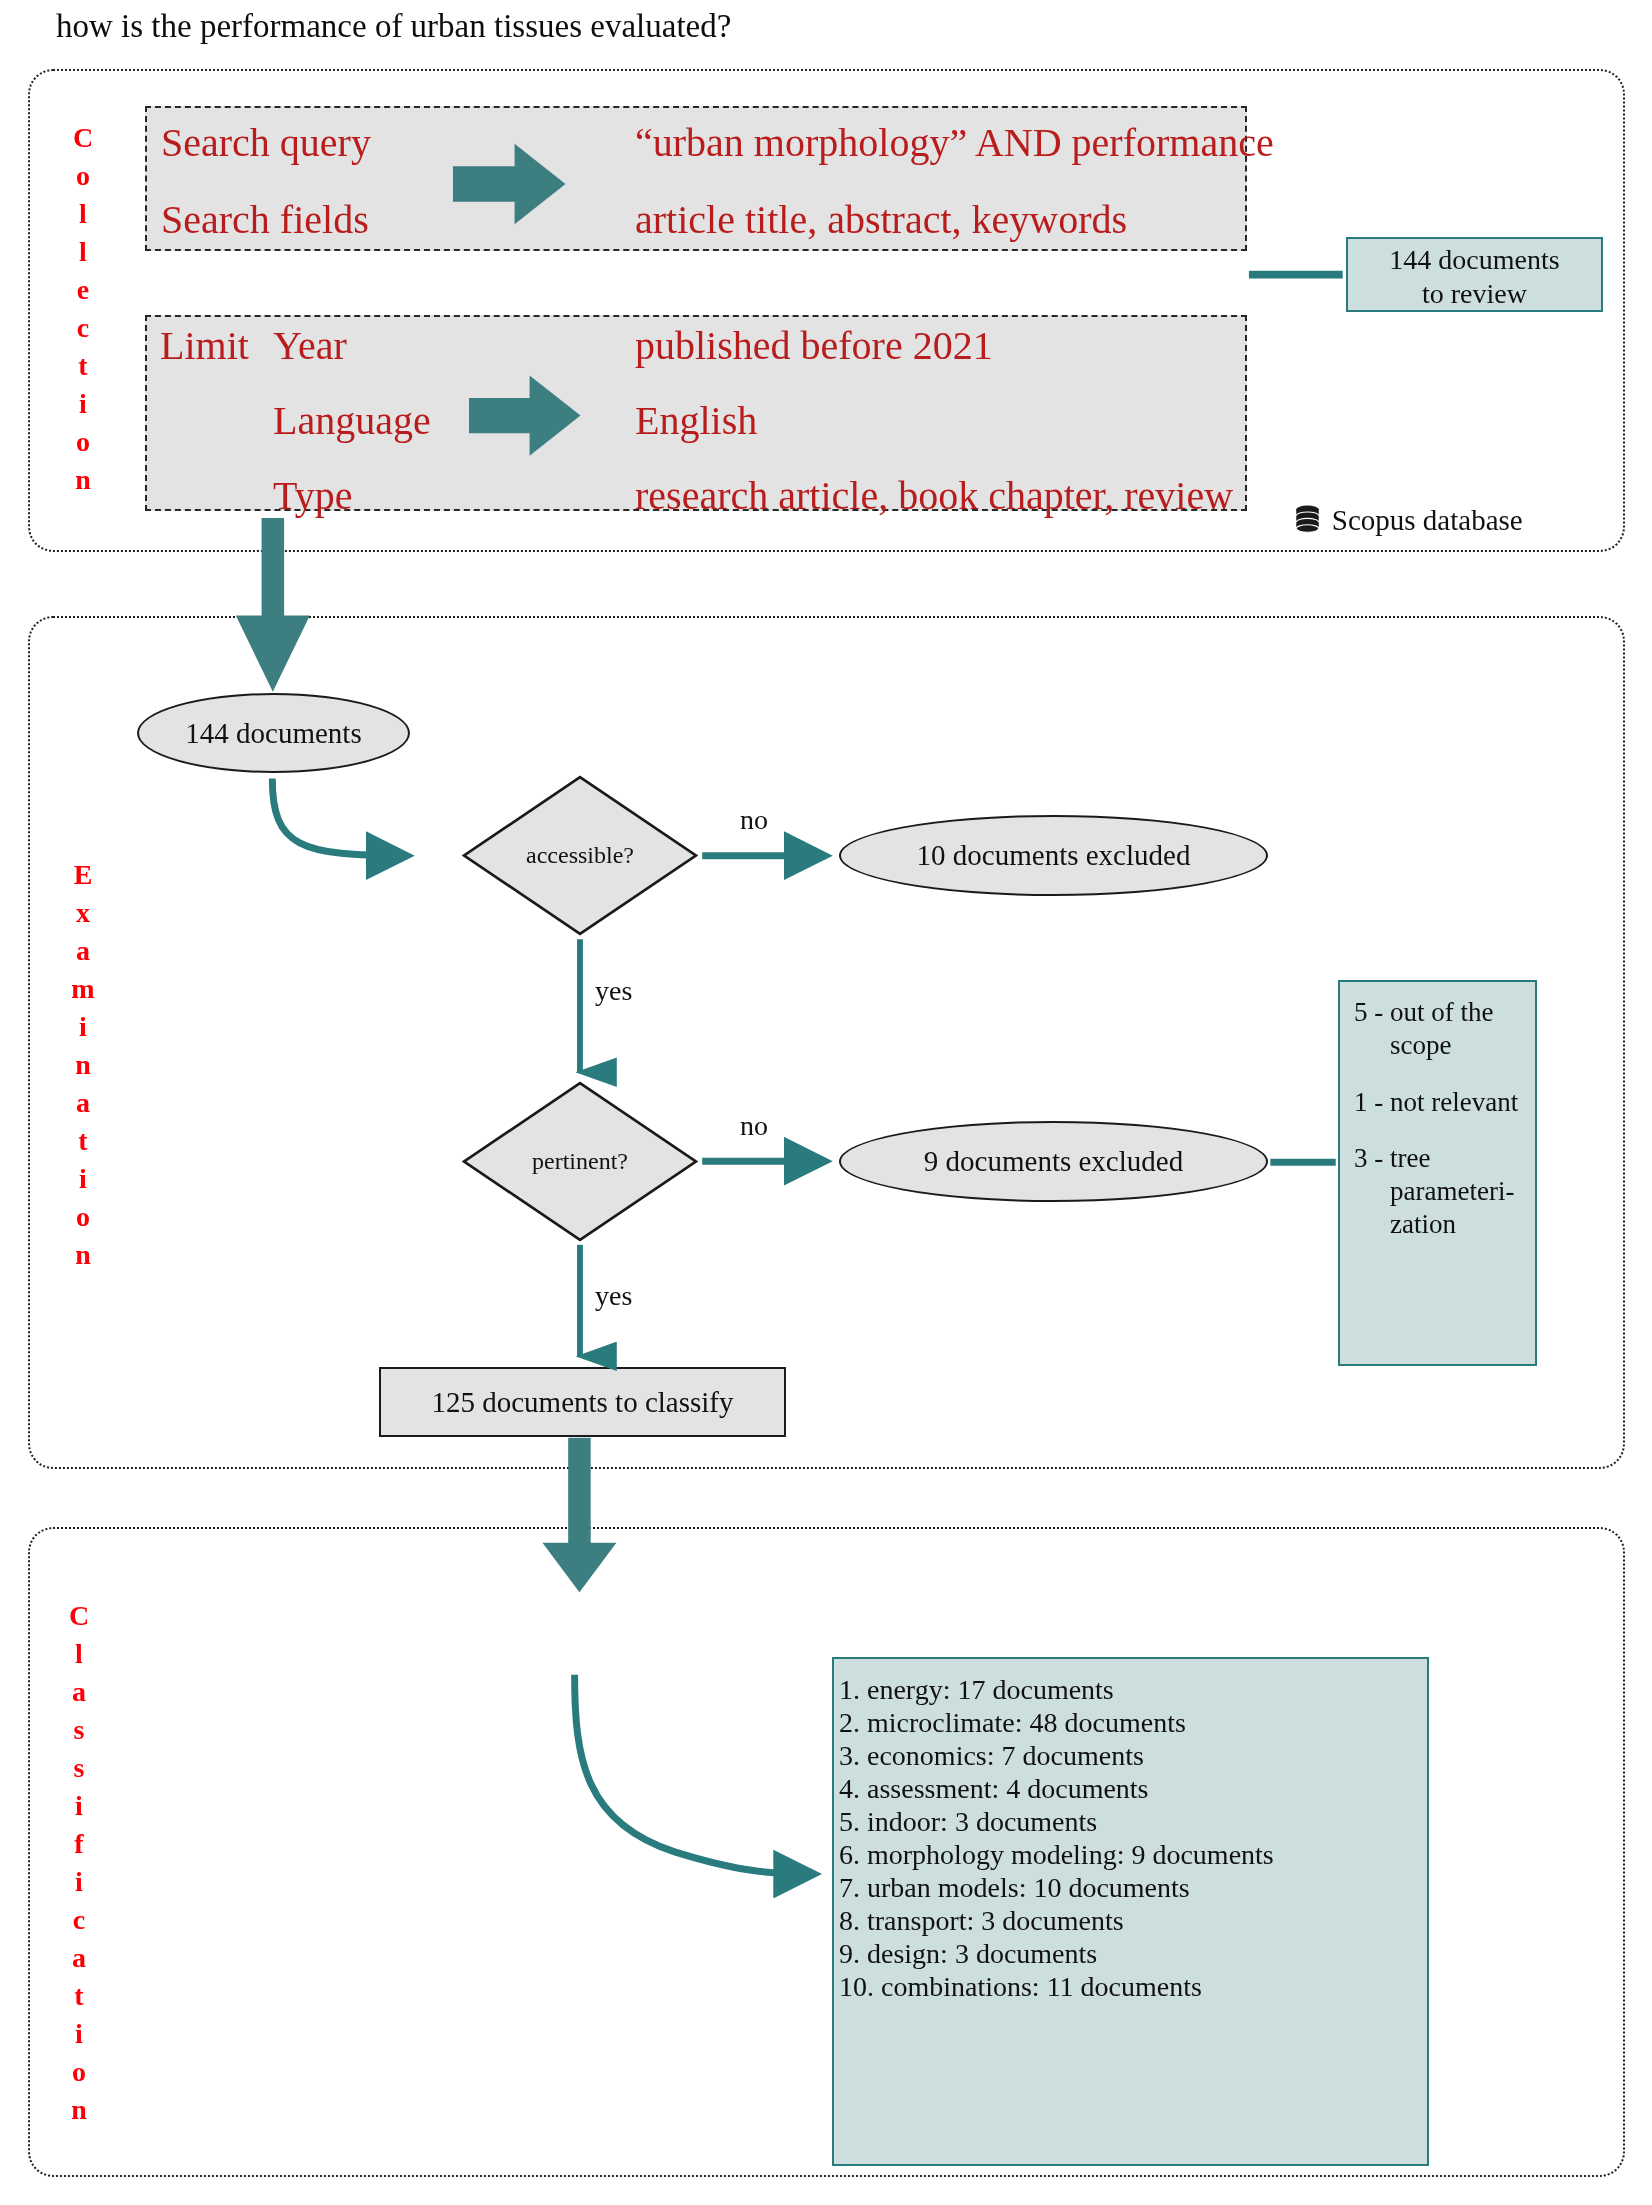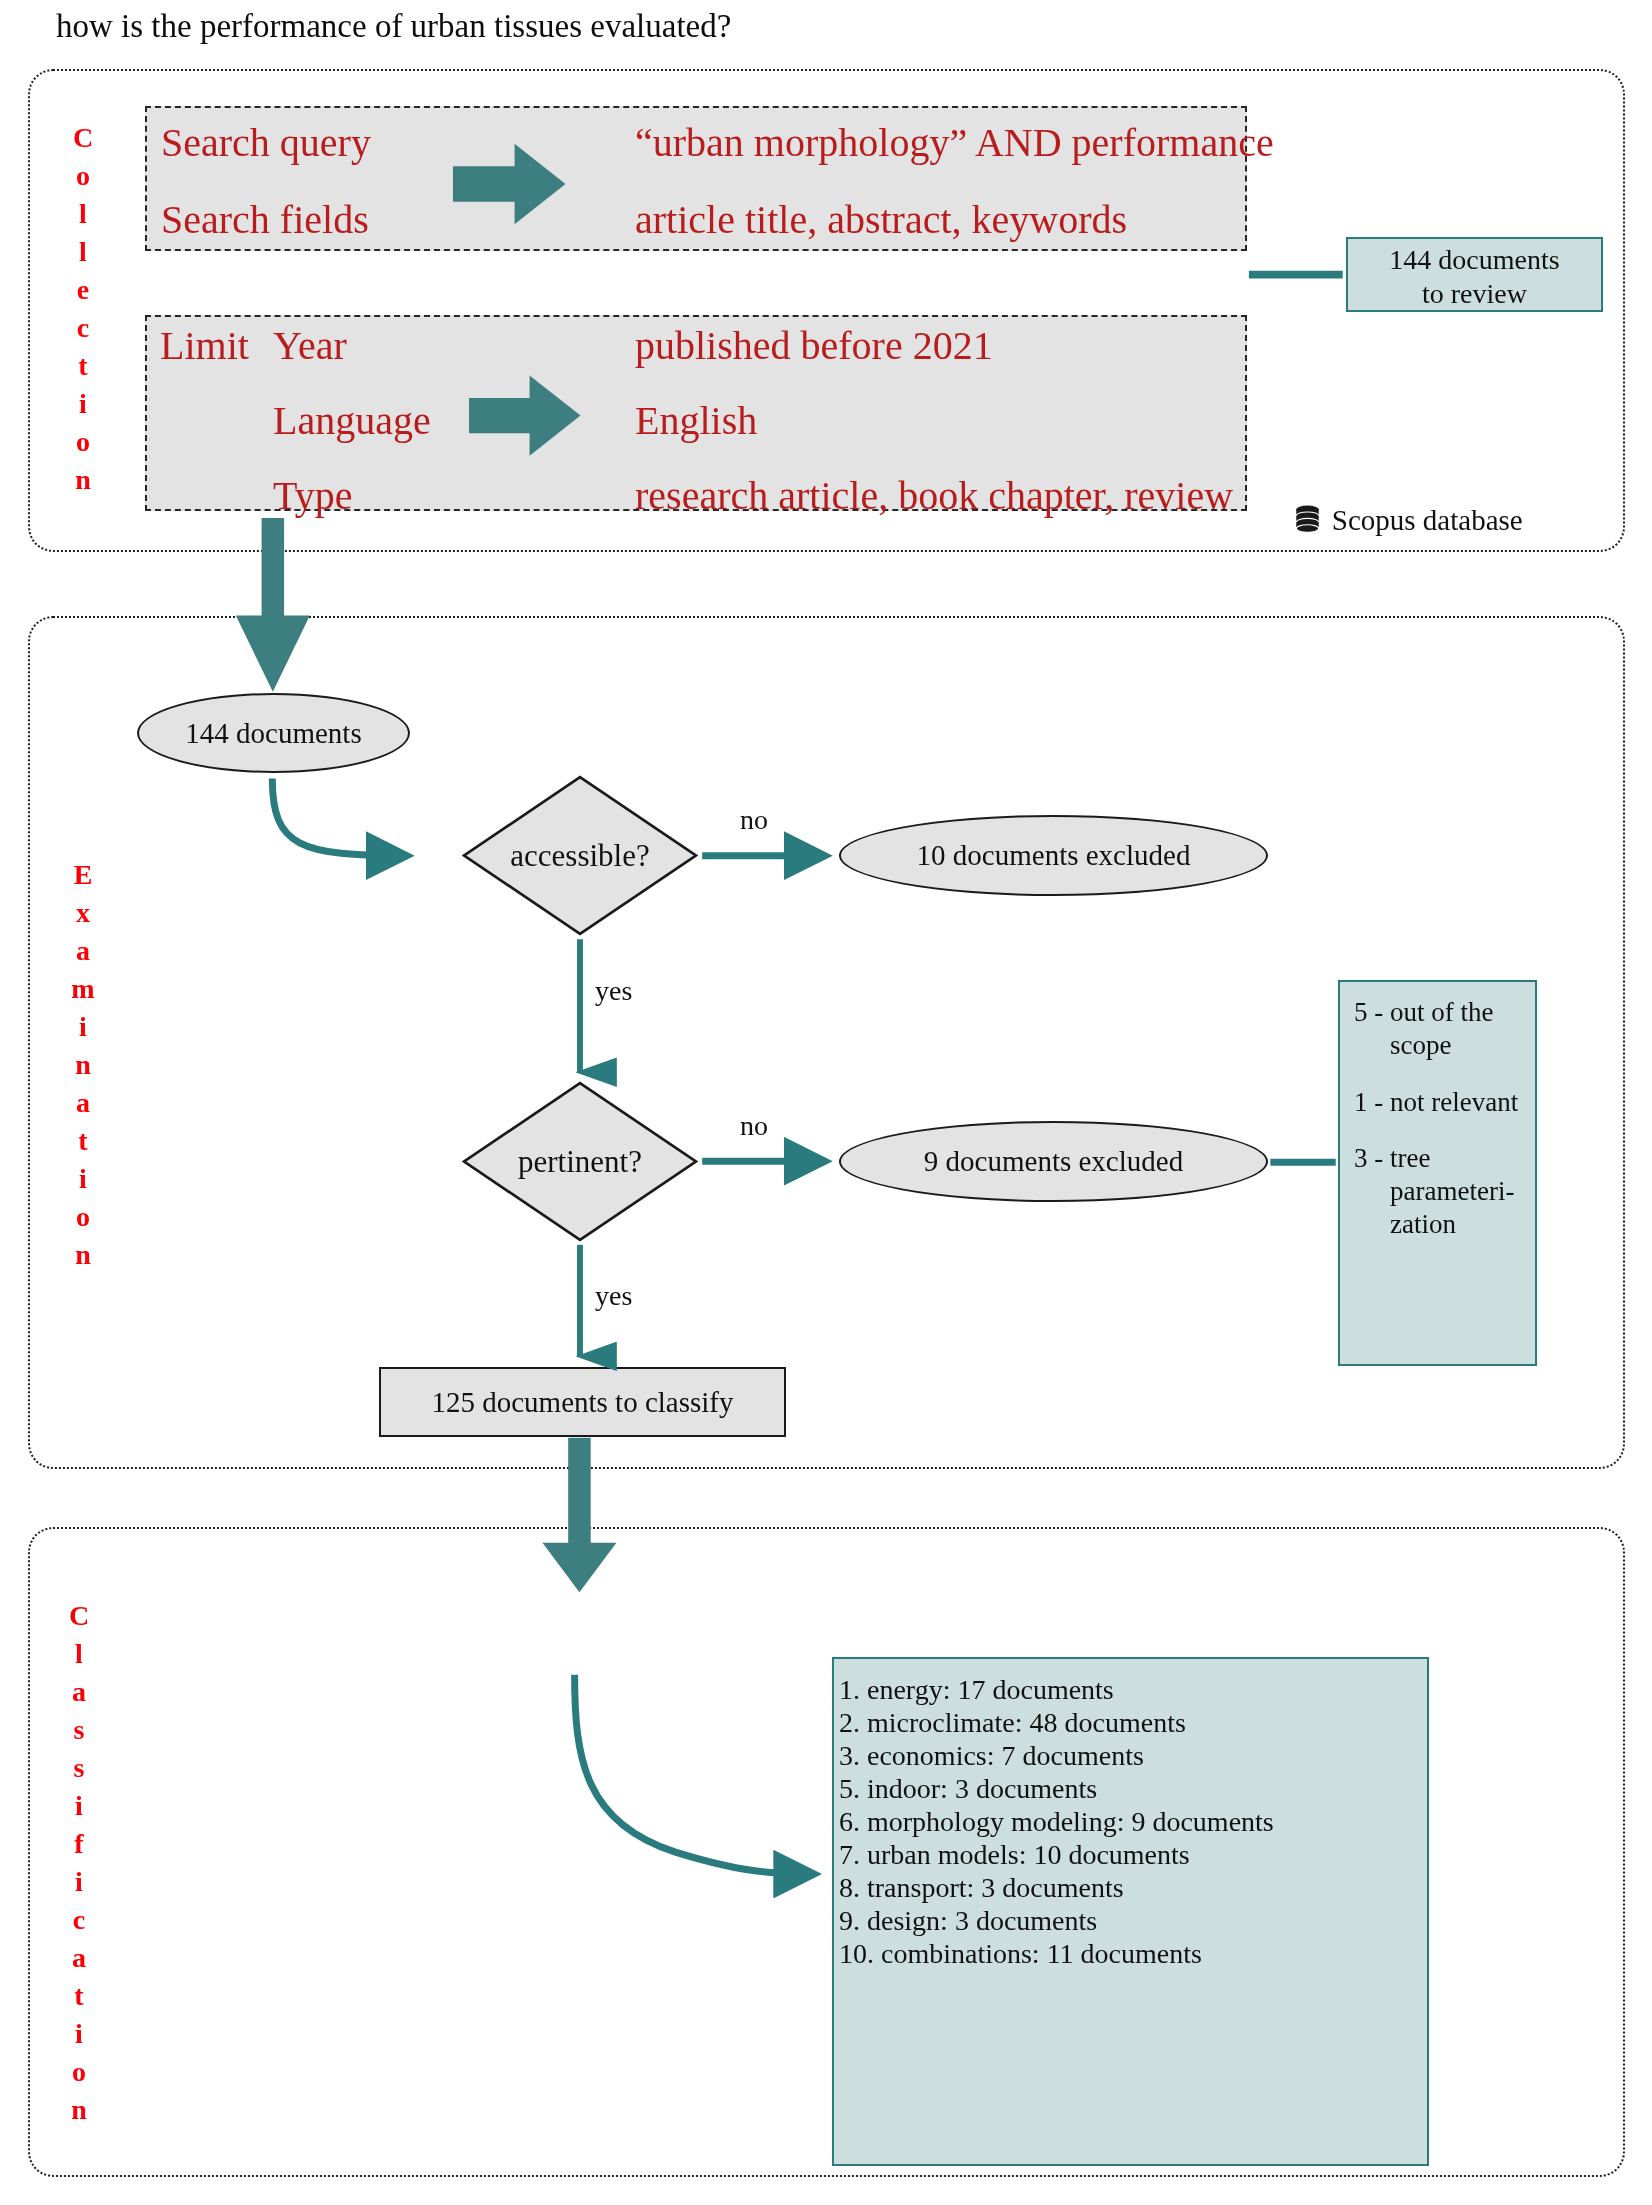--- a/index.html
+++ b/index.html
@@ -122,21 +122,21 @@
   .diamond{
     position:absolute;
     width:236px;height:161px;
   }
   .diamond .shape{
     position:absolute;left:0;top:0;width:100%;height:100%;
   }
   .diamond .dtext{
     position:absolute;left:0;top:0;width:100%;height:100%;
     display:flex;align-items:center;justify-content:center;
-    font-size:31px;color:#111;white-space:nowrap;
+    font-size:24px;color:#111;white-space:nowrap;
   }
   #diamond-accessible{left:462px;top:775px;width:236px;height:161px;}
   #diamond-pertinent{left:462px;top:1081px;width:236px;height:161px;}
 
   .proc-box{
     position:absolute;
     background:#e3e3e3;
     border:2.1px solid #1a1a1a;
     box-sizing:border-box;
     display:flex;align-items:center;justify-content:center;
@@ -286,20 +286,21 @@
       <span class="cont">parameteri-</span>
       <span class="cont">zation</span>
     </div>
   </div>
 
 
   <div class="teal-box" id="topics-box">
     <div class="topic">1. energy: 17 documents</div>
     <div class="topic">2. microclimate: 48 documents</div>
     <div class="topic">3. economics: 7 documents</div>
+    <div class="topic">4. assessment: 4 documents</div>
     <div class="topic">5. indoor: 3 documents</div>
     <div class="topic">6. morphology modeling: 9 documents</div>
     <div class="topic">7. urban models: 10 documents</div>
     <div class="topic">8. transport: 3 documents</div>
     <div class="topic">9. design: 3 documents</div>
     <div class="topic spaced">10. combinations: 11 documents</div>
   </div>
 
   <svg class="layer" xmlns="http://www.w3.org/2000/svg" viewBox="0 0 3082 4113" width="1652" height="2205">
     <defs>

